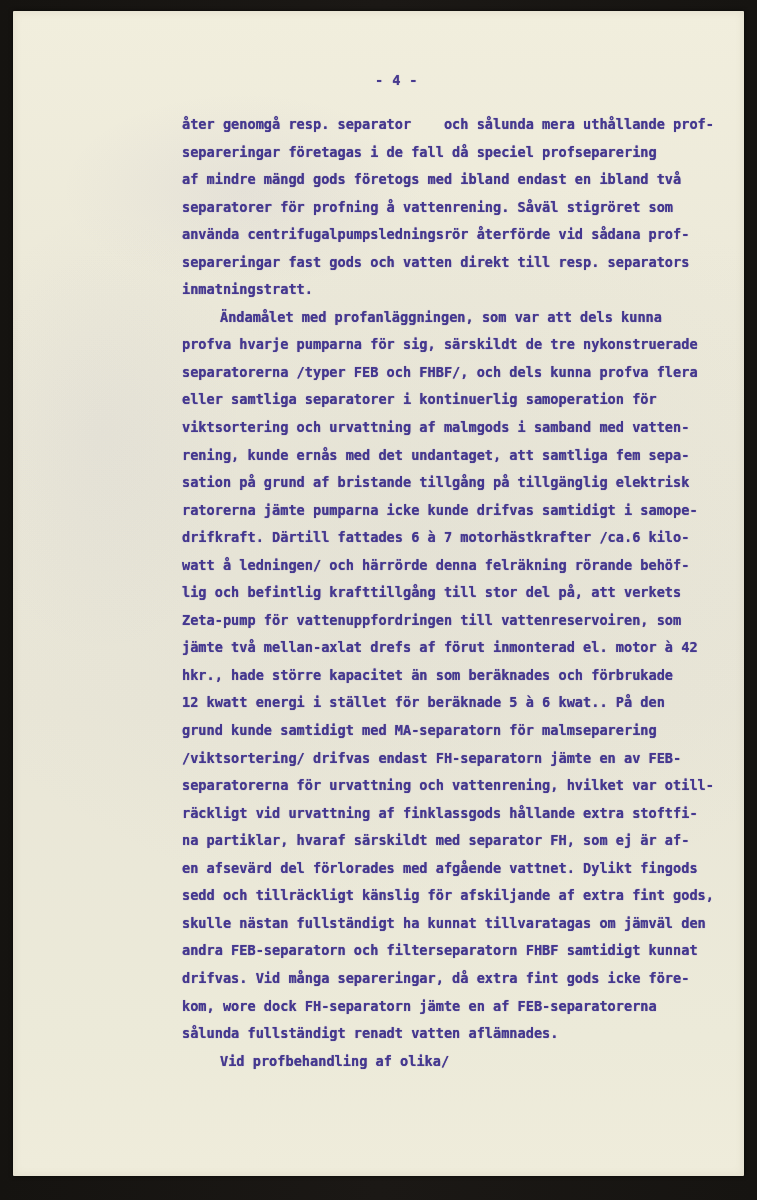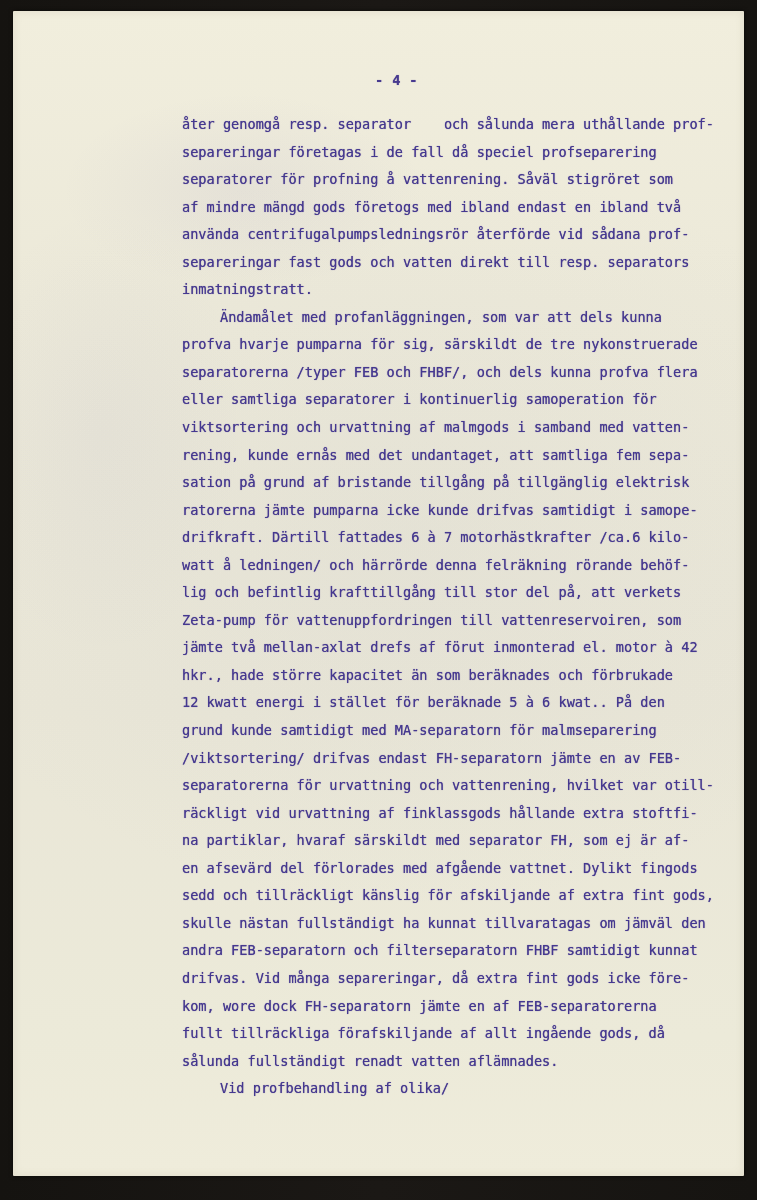--- a/index.html
+++ b/index.html
@@ -46,21 +46,21 @@
     text-shadow: 0 0 0.8px rgba(66,52,140,0.85);
     white-space: pre;
   }
   .typed-body {
     position: absolute;
     left: 169px;
     top: 100px;
     width: 556px;
     color: #453890;
     font-size: 13.6px;
-    font-weight: normal;
+    font-weight: bold;
     text-shadow: 0 0 0.8px rgba(62,48,132,0.85);
   }
   .line {
     height: 27.56px;
     line-height: 27.56px;
     white-space: pre;
   }
   .line.indent {
     padding-left: 38px;
   }
@@ -81,22 +81,22 @@
 </head>
 <body>
 
 <div class="scan-bg"></div>
 
 <div class="paper">
   <div class="page-number">- 4 -</div>
   <div class="typed-body" id="typed-body">
       <div class="line">åter genomgå resp. separator    och sålunda mera uthållande prof-</div>
       <div class="line">separeringar företagas i de fall då speciel profseparering</div>
+      <div class="line">af mindre mängd gods företogs med ibland endast en ibland två</div>
       <div class="line">separatorer för profning å vattenrening. Såväl stigröret som</div>
-      <div class="line">af mindre mängd gods företogs med ibland endast en ibland två</div>
       <div class="line">använda centrifugalpumpsledningsrör återförde vid sådana prof-</div>
       <div class="line">separeringar fast gods och vatten direkt till resp. separators</div>
       <div class="line">inmatningstratt.</div>
       <div class="line indent">Ändamålet med profanläggningen, som var att dels kunna</div>
       <div class="line">profva hvarje pumparna för sig, särskildt de tre nykonstruerade</div>
       <div class="line">separatorerna /typer FEB och FHBF/, och dels kunna profva flera</div>
       <div class="line">eller samtliga separatorer i kontinuerlig samoperation för</div>
       <div class="line">viktsortering och urvattning af malmgods i samband med vatten-</div>
       <div class="line">rening, kunde ernås med det undantaget, att samtliga fem sepa-</div>
       <div class="line">sation på grund af bristande tillgång på tillgänglig elektrisk</div>
@@ -112,17 +112,16 @@
       <div class="line">/viktsortering/ drifvas endast FH-separatorn jämte en av FEB-</div>
       <div class="line">separatorerna för urvattning och vattenrening, hvilket var otill-</div>
       <div class="line">räckligt vid urvattning af finklassgods hållande extra stoftfi-</div>
       <div class="line">na partiklar, hvaraf särskildt med separator FH, som ej är af-</div>
       <div class="line">en afsevärd del förlorades med afgående vattnet. Dylikt fingods</div>
       <div class="line">sedd och tillräckligt känslig för afskiljande af extra fint gods,</div>
       <div class="line">skulle nästan fullständigt ha kunnat tillvaratagas om jämväl den</div>
       <div class="line">andra FEB-separatorn och filterseparatorn FHBF samtidigt kunnat</div>
       <div class="line">drifvas. Vid många separeringar, då extra fint gods icke före-</div>
       <div class="line">kom, wore dock FH-separatorn jämte en af FEB-separatorerna</div>
-      <div class="line">fullt tillräckliga förafskiljande af allt ingående gods, då</div>
       <div class="line">sålunda fullständigt renadt vatten aflämnades.</div>
       <div class="line indent"><span>Vid profbehandling af olika/</span></div>
     </div>
 </div>
 
 </body></html>

